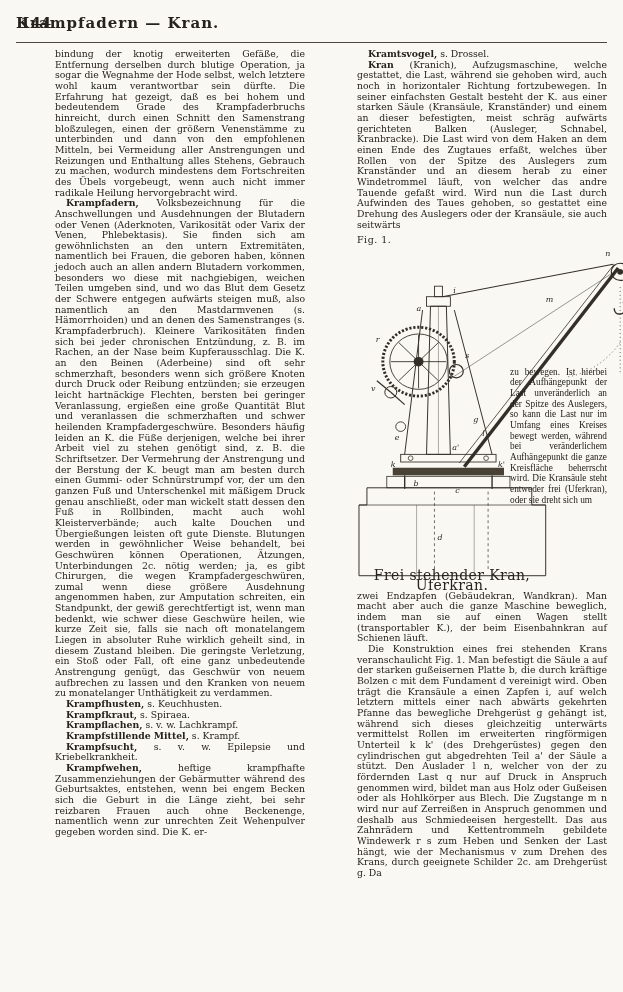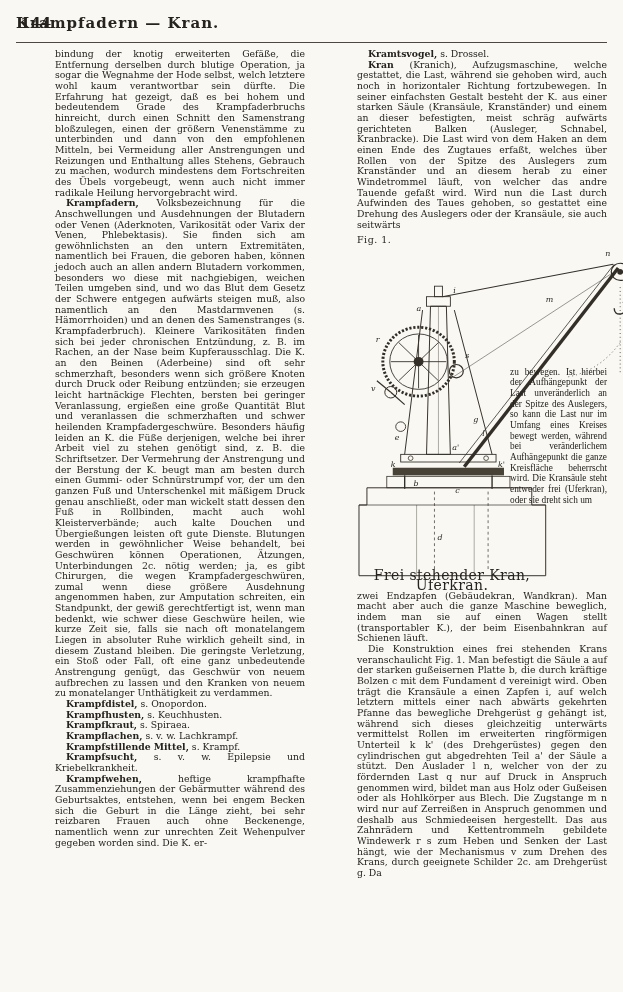--- a/index.html
+++ b/index.html
@@ -35,21 +35,20 @@
   <div class="header">
     <span class="page-number">144</span>
     <span class="header-title">Krampfadern — Kran.</span>
   </div>
 
   <div class="columns">
 
     <div class="col">
       <p class="cont"><span>bindung der knotig erweiterten Gefäße, die Entfernung derselben durch blutige Operation, ja sogar die Wegnahme der Hode selbst, welch letztere wohl kaum verantwortbar sein dürfte. Die Erfahrung hat gezeigt, daß es bei hohem und bedeutendem Grade des Krampfaderbruchs hinreicht, durch einen Schnitt den Samenstrang bloßzulegen, einen der größern Venenstämme zu unterbinden und dann von den empfohlenen Mitteln, bei Vermeidung aller Anstrengungen und Reizungen und Enthaltung alles Stehens, Gebrauch zu machen, wodurch mindestens dem Fortschreiten des Übels vorgebeugt, wenn auch nicht immer radikale Heilung hervorgebracht wird.</span></p>
       <p class="entry"><b class="hw">Krampfadern,</b> <span>Volksbezeichnung für die Anschwellungen und Ausdehnungen der Blutadern oder Venen (Aderknoten, Varikosität oder Varix der Venen, Phlebektasis). Sie finden sich am gewöhnlichsten an den untern Extremitäten, namentlich bei Frauen, die geboren haben, können jedoch auch an allen andern Blutadern vorkommen, besonders wo diese mit nachgiebigen, weichen Teilen umgeben sind, und wo das Blut dem Gesetz der Schwere entgegen aufwärts steigen muß, also namentlich an den Mastdarmvenen (s. Hämorrhoiden) und an denen des Samenstranges (s. Krampfaderbruch). Kleinere Varikositäten finden sich bei jeder chronischen Entzündung, z. B. im Rachen, an der Nase beim Kupferausschlag. Die K. an den Beinen (Aderbeine) sind oft sehr schmerzhaft, besonders wenn sich größere Knoten durch Druck oder Reibung entzünden; sie erzeugen leicht hartnäckige Flechten, bersten bei geringer Veranlassung, ergießen eine große Quantität Blut und veranlassen die schmerzhaften und schwer heilenden Krampfadergeschwüre. Besonders häufig leiden an K. die Füße derjenigen, welche bei ihrer Arbeit viel zu stehen genötigt sind, z. B. die Schriftsetzer. Der Vermehrung der Anstrengung und der Berstung der K. beugt man am besten durch einen Gummi- oder Schnürstrumpf vor, der um den ganzen Fuß und Unterschenkel mit mäßigem Druck genau anschließt, oder man wickelt statt dessen den Fuß in Rollbinden, macht auch wohl Kleisterverbände; auch kalte Douchen und Übergießungen leisten oft gute Dienste. Blutungen werden in gewöhnlicher Weise behandelt, bei Geschwüren können Operationen, Ätzungen, Unterbindungen 2c. nötig werden; ja, es gibt Chirurgen, die wegen Krampfadergeschwüren, zumal wenn diese größere Ausdehnung angenommen haben, zur Amputation schreiten, ein Standpunkt, der gewiß gerechtfertigt ist, wenn man bedenkt, wie schwer diese Geschwüre heilen, wie kurze Zeit sie, falls sie nach oft monatelangem Liegen in absoluter Ruhe wirklich geheilt sind, in diesem Zustand bleiben. Die geringste Verletzung, ein Stoß oder Fall, oft eine ganz unbedeutende Anstrengung genügt, das Geschwür von neuem aufbrechen zu lassen und den Kranken von neuem zu monatelanger Unthätigkeit zu verdammen.</span></p>
-      <p class="entry"><b class="hw">Krampfdistel,</b> <span>s. Onopordon.</span></p>
       <p class="entry"><b class="hw">Krampfhusten,</b> <span>s. Keuchhusten.</span></p>
       <p class="entry"><b class="hw">Krampfkraut,</b> <span>s. Spiraea.</span></p>
       <p class="entry"><b class="hw">Krampflachen,</b> <span>s. v. w. Lachkrampf.</span></p>
       <p class="entry"><b class="hw">Krampfstillende Mittel,</b> <span>s. Krampf.</span></p>
       <p class="entry"><b class="hw">Krampfsucht,</b> <span>s. v. w. Epilepsie und Kriebelkrankheit.</span></p>
       <p class="entry"><b class="hw">Krampfwehen,</b> <span>heftige krampfhafte Zusammenziehungen der Gebärmutter während des Geburtsaktes, entstehen, wenn bei engem Becken sich die Geburt in die Länge zieht, bei sehr reizbaren Frauen auch ohne Beckenenge, namentlich wenn zur unrechten Zeit Wehenpulver gegeben worden sind. Die K. er-</span></p>
     </div>
 
     <div class="col">
       <p class="entry"><b class="hw">Kramtsvogel,</b> <span>s. Drossel.</span></p>

